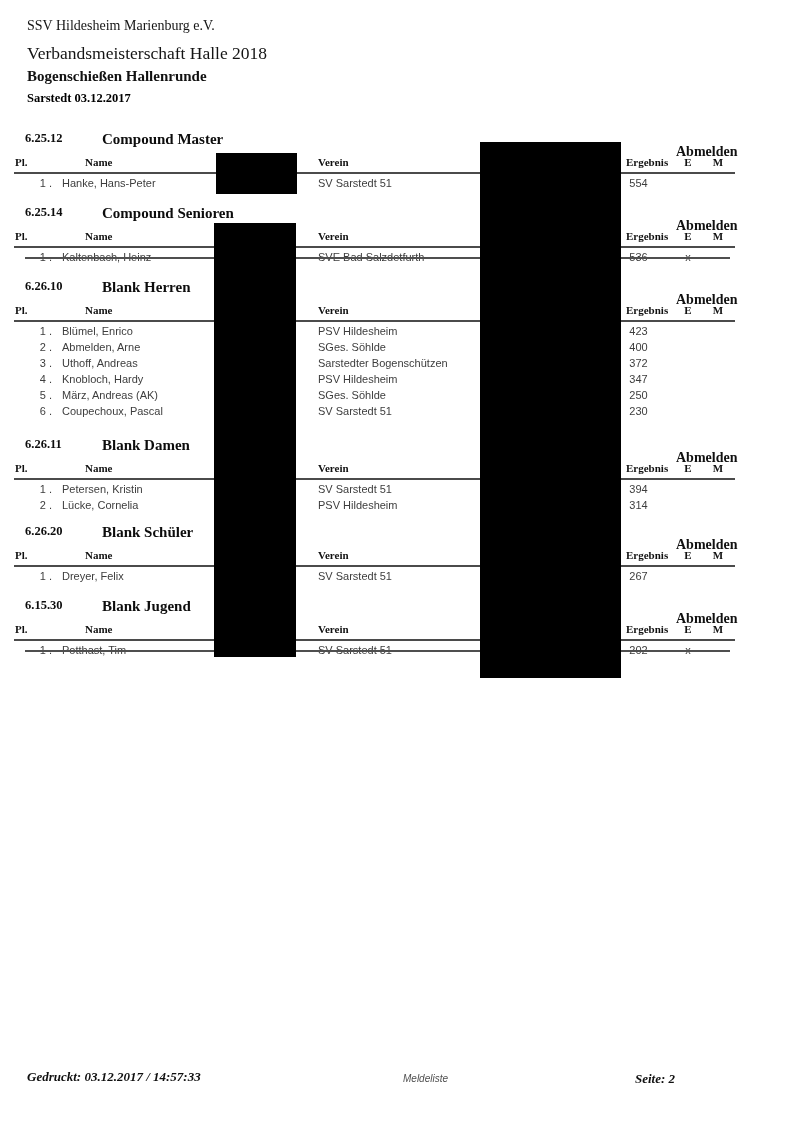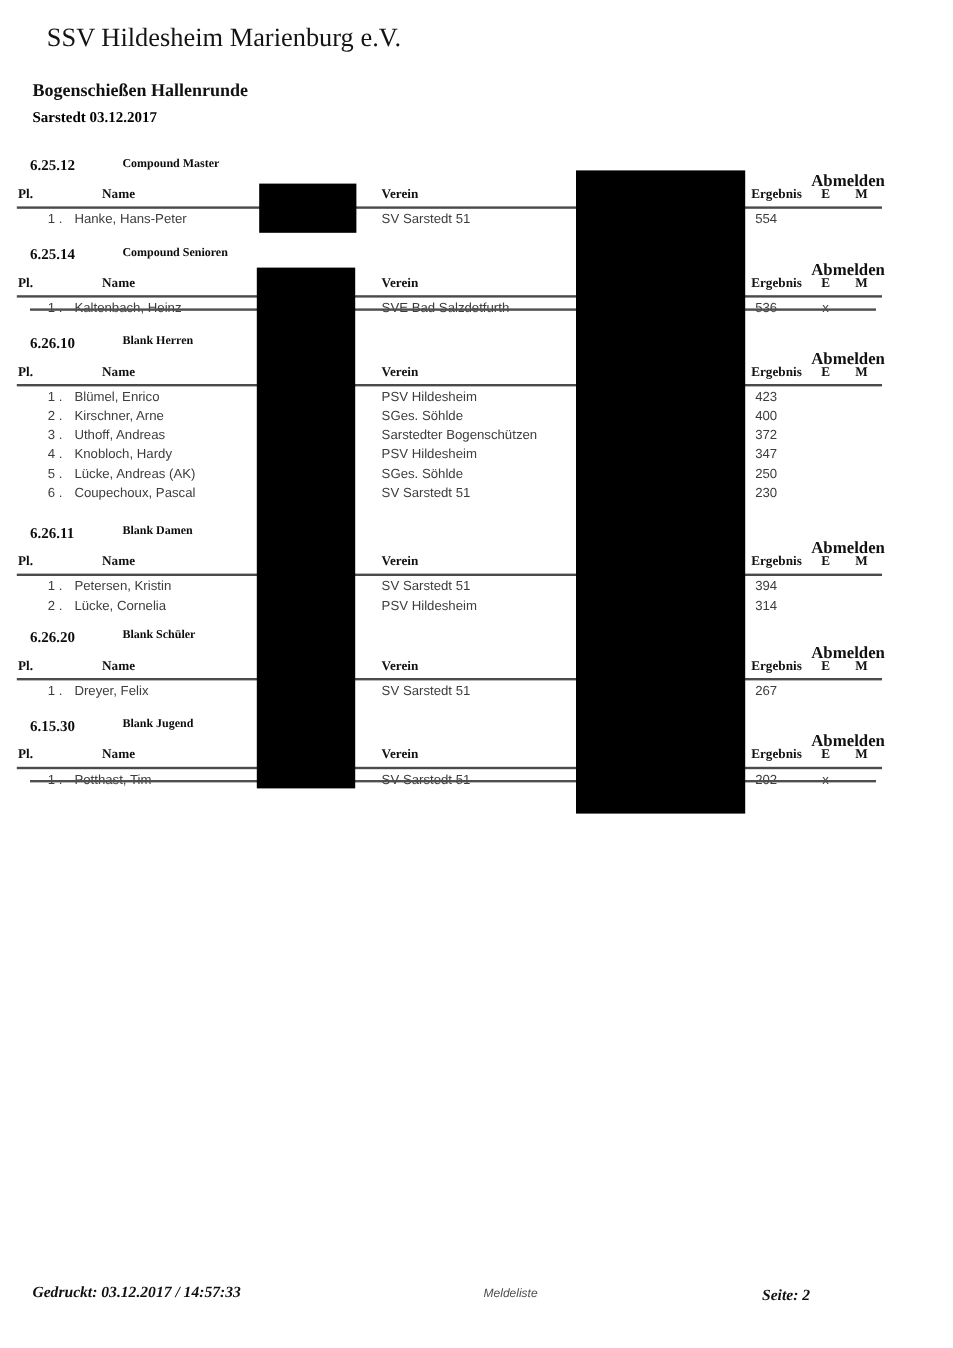--- a/index.html
+++ b/index.html
@@ -4,29 +4,29 @@
 <style>
   * { margin:0; padding:0; box-sizing:border-box; }
   html,body { background:#ffffff; }
   .page {
     position:relative; width:794px; height:1123px; margin:0 auto;
     background:#ffffff; overflow:hidden;
     font-family:"Liberation Serif", serif; color:#1a1a1a;
   }
 
   
-  .doc-org   { position:absolute; top:18px; left:27px; font-size:22px; color:#141414;margin-left:12px; }
+  .doc-org   { position:absolute; top:18px; left:27px; font-size:14px; color:#141414; }
   .doc-event { position:absolute; top:43px; left:27px; font-size:17.5px; color:#141414; }
   .doc-disc  { position:absolute; top:68px; left:27px; font-size:15px; font-weight:bold; color:#111; }
   .doc-loc   { position:absolute; top:91px; left:27px; font-size:12.5px; font-weight:bold; color:#000000; }
 
   
   .section { position:absolute; left:0; width:794px; }
   .sec-code  { position:absolute; top:0; left:25px;  font-size:12.5px; font-weight:bold; color:#0d0d0d; }
-  .sec-title { position:absolute; top:0; left:102px; font-size:10px; font-weight:bold; color:#0d0d0d;text-align:center; }
+  .sec-title { position:absolute; top:0; left:102px; font-size:15px; font-weight:bold; color:#0d0d0d;text-align:center; }
   .abmelden  { position:absolute; top:13px; left:676px; font-size:14px; font-weight:bold; color:#111; }
   .cols { position:absolute; top:25px; left:0; width:698px; height:14px; }
   .cols span { position:absolute; font-size:11px; font-weight:bold; color:#111; font-family:"Liberation Serif", serif; }
   .col-pl     { left:15px; }
   .col-name   { left:85px; }
   .col-verein { left:318px; }
   .col-erg    { left:626px; }
   .col-e      { left:681px; width:14px; text-align:center; }
   .col-m      { left:710px; width:16px; text-align:center; }
   .rule { position:absolute; top:41px; left:14px; width:721px; height:2px; background:#4b4b4b; }
@@ -58,20 +58,21 @@
   .f-printed { position:absolute; top:1069px; left:27px;  font-size:13px; font-weight:bold; font-style:italic; color:#101010; }
   .f-type    { position:absolute; top:1073px; left:403px; font-size:10px; font-style:italic; color:#4e4e4e; font-family:"Liberation Sans", sans-serif; }
   .f-page    { position:absolute; top:1071px; left:635px; font-size:13px; font-weight:bold; font-style:italic; color:#101010; }
 </style>
 </head>
 <body>
 
 <div class="page">
 
   <div class="doc-org">SSV Hildesheim Marienburg e.V.</div>
+  <div class="doc-event">Verbandsmeisterschaft Halle 2018</div>
   <div class="doc-disc">Bogenschießen Hallenrunde</div>
   <div class="doc-loc">Sarstedt 03.12.2017</div>
 
   <div id="sections-root">
   <div class="section" style="top: 131px;">
     <span class="sec-code">6.25.12</span>
     <span class="sec-title">Compound Master</span>
     <div class="abmelden">Abmelden</div>
     <div class="cols">
       <span class="col-pl">Pl.</span>
@@ -137,21 +138,21 @@
     <span class="c-pl">1 .</span>
     <span class="c-name">Blümel, Enrico</span>
     <span class="c-verein">PSV Hildesheim</span>
     <span class="c-erg">423</span>
     <span class="c-e"></span>
     <span class="c-m"></span>
   </div>
 
   <div class="row">
     <span class="c-pl">2 .</span>
-    <span class="c-name">Kirschner, Arne</span>
+    <span class="c-name">Abmelden, Arne</span>
     <span class="c-verein">SGes. Söhlde</span>
     <span class="c-erg">400</span>
     <span class="c-e"></span>
     <span class="c-m"></span>
   </div>
 
   <div class="row">
     <span class="c-pl">3 .</span>
     <span class="c-name">Uthoff, Andreas</span>
     <span class="c-verein">Sarstedter Bogenschützen</span>
@@ -164,21 +165,21 @@
     <span class="c-pl">4 .</span>
     <span class="c-name">Knobloch, Hardy</span>
     <span class="c-verein">PSV Hildesheim</span>
     <span class="c-erg">347</span>
     <span class="c-e"></span>
     <span class="c-m"></span>
   </div>
 
   <div class="row">
     <span class="c-pl">5 .</span>
-    <span class="c-name">Lücke, Andreas (AK)</span>
+    <span class="c-name">März, Andreas (AK)</span>
     <span class="c-verein">SGes. Söhlde</span>
     <span class="c-erg">250</span>
     <span class="c-e"></span>
     <span class="c-m"></span>
   </div>
 
   <div class="row">
     <span class="c-pl">6 .</span>
     <span class="c-name">Coupechoux, Pascal</span>
     <span class="c-verein">SV Sarstedt 51</span>

